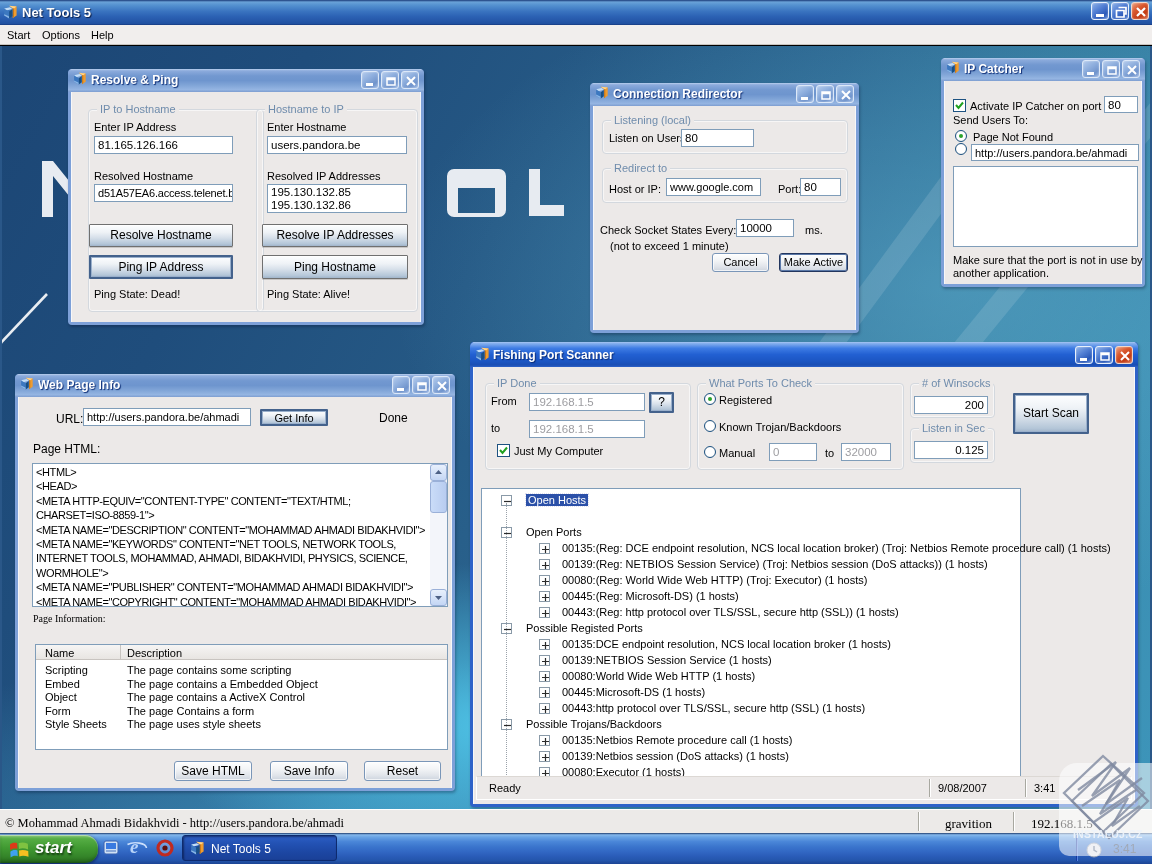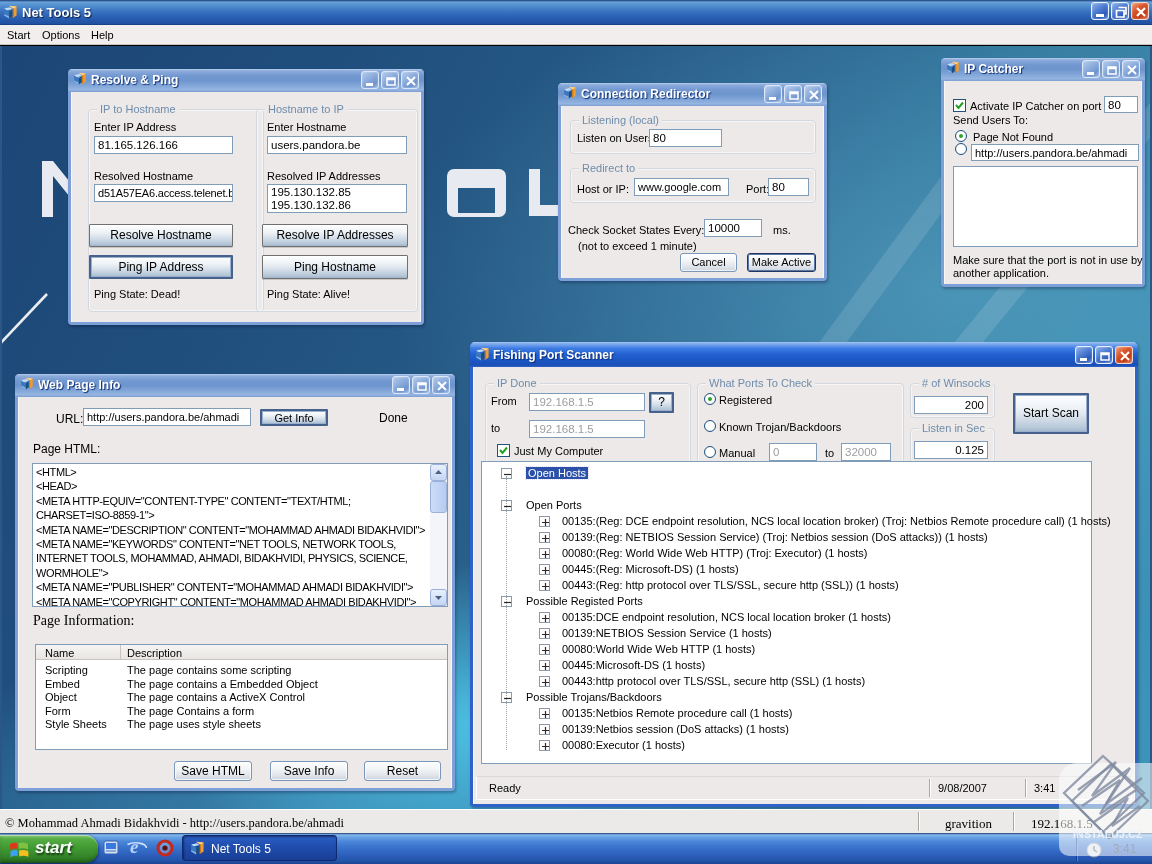--- a/index.html
+++ b/index.html
@@ -124,21 +124,21 @@
     <span class="lbl" style="left:199px;top:29px">Enter Hostname</span>
     <div class="tb" style="left:199px;top:44px;width:140px;height:18px">users.pandora.be</div>
     <span class="lbl" style="left:199px;top:78px">Resolved IP Addresses</span>
     <div class="tb" style="left:199px;top:92px;width:140px;height:29px;line-height:12.5px;padding-top:1px">195.130.132.85<br>195.130.132.86</div>
     <div class="btn" style="left:194px;top:132px;width:146px;height:23px;line-height:21px">Resolve IP Addresses</div>
     <div class="btn" style="left:194px;top:163px;width:146px;height:24px;line-height:22px">Ping Hostname</div>
     <span class="lbl" style="left:199px;top:196px">Ping State: Alive!</span>
   </div>
 </div>
 
-<div class="win" id="wcr" style="left:558px;top:83px;width:269px;height:198px">
+<div class="win" id="wcr" style="left:590px;top:83px;width:269px;height:250px">
   <div class="tbar">
     <svg class="ti" width="14" height="14" viewBox="0 0 15 15">
         <path d="M6.2,0.8 L13.6,1.6 L13.6,10.4 L9.8,13 L9.8,3.6 Z" fill="#ef9c30"></path>
         <path d="M6.2,0.8 L13.6,1.6 L11,3.4 L9.8,3.3 Z" fill="#ffd488"></path>
         <path d="M9.8,3.6 L11,3.4 L11,11.9 L9.8,13 Z" fill="#c87818"></path>
         <path d="M1.2,3.6 L7,2.2 L9.4,4.0 L3.4,5.6 Z" fill="#c2ddf6"></path>
         <path d="M1.2,3.8 L1.2,10.4 L6.2,13.4 L6.2,6.6 Z" fill="#3c78c0"></path>
         <path d="M1.2,9.2 L1.2,10.4 L6.2,13.4 L6.2,11.6 Z" fill="#8ab6e6"></path>
         <path d="M6.2,6.6 L9.4,4.2 L9.4,11 L6.2,13.4 Z" fill="#185086"></path>
       </svg>
@@ -271,21 +271,21 @@
       <div class="abs" id="sbar" style="right:0;top:0;width:17px;height:142px;background:#f3f5fa">
           <div class="abs" style="left:0;top:0;width:17px;height:17px;border:1px solid #9ab0d8;border-radius:3px;background:linear-gradient(#e8f0fc,#c4d6f4)"><svg width="15" height="15">
               <path d="M4,9 L7.5,5 L11,9 z" fill="#4d6185"></path>
             </svg></div>
           <div class="abs" style="left:0;top:17px;width:17px;height:32px;border:1px solid #9ab0d8;border-radius:3px;background:linear-gradient(90deg,#cadcf8,#b8ccf0)"></div>
           <div class="abs" style="left:0;bottom:0;width:17px;height:17px;border:1px solid #9ab0d8;border-radius:3px;background:linear-gradient(#e8f0fc,#c4d6f4)"><svg width="15" height="15">
               <path d="M4,6 L7.5,10 L11,6 z" fill="#4d6185"></path>
             </svg></div>
         </div>
     </div>
-    <span class="lbl" style="left:18px;top:216px;font-family:'Liberation Serif',serif;font-size:14px">Page Information:</span>
+    <span class="lbl" style="left:18px;top:216px;font-family:'Liberation Serif',serif;font-size:10px">Page Information:</span>
     <div class="sunken" style="left:20px;top:247px;width:413px;height:106px">
       <div class="abs" style="left:0;top:0;right:0;height:15px;background:linear-gradient(#f6f5f4,#e8e5e2);border-bottom:1px solid #c8c4c0"></div>
       <div class="abs" style="left:84px;top:0;width:1px;height:15px;background:#c8c4c0"></div>
       <span class="lbl" style="left:9px;top:2px">Name</span>
         <span class="lbl" style="left:91px;top:2px">Description</span>
       <div class="lbl" style="left:9px;top:19px;line-height:13.5px">Scripting<br>Embed<br>Object<br>Form<br>Style Sheets</div>
       <div class="lbl" style="left:91px;top:19px;line-height:13.5px">The page contains some scripting<br>The page contains a Embedded Object<br>The page contains a ActiveX Control<br>The page Contains a form<br>The page uses style sheets</div>
     </div>
     <div class="btn2" style="left:159px;top:364px;width:78px;height:20px;line-height:18px;font-size:12px">Save HTML</div>
     <div class="btn2" style="left:255px;top:364px;width:78px;height:20px;line-height:18px;font-size:12px">Save Info</div>
@@ -353,21 +353,21 @@
     <div class="grp" style="left:440px;top:16px;width:85px;height:35px">
         <span class="cap"># of Winsocks</span>
       </div>
     <div class="tb" style="left:444px;top:29px;width:74px;height:18px;text-align:right">200</div>
     <div class="grp" style="left:440px;top:61px;width:85px;height:35px">
         <span class="cap">Listen in Sec</span>
       </div>
     <div class="tb" style="left:444px;top:74px;width:74px;height:18px;text-align:right">0.125</div>
     <div class="btn foc" style="left:543px;top:26px;width:76px;height:41px;line-height:37px">Start Scan</div>
 
-    <div class="sunken" id="tree" style="left:11px;top:94px;width:611px;height:303px;font-size:11px">
+    <div class="sunken" id="tree" style="left:11px;top:121px;width:540px;height:303px;font-size:11px">
     <div class="trow" style="left:0;top:4px;width:650px">
           <span class="pmb" style="left:19px">
             <svg width="11" height="11">
               <path d="M2,5.5 h7 " stroke="#2a2a2a" stroke-width="1.2" fill="none"></path>
             </svg>
           </span>
           <span class="tlbl tsel" style="left:44px">Open Hosts</span>
         </div>
     <div class="trow" style="left:0;top:36px;width:650px">
           <span class="pmb" style="left:19px">

